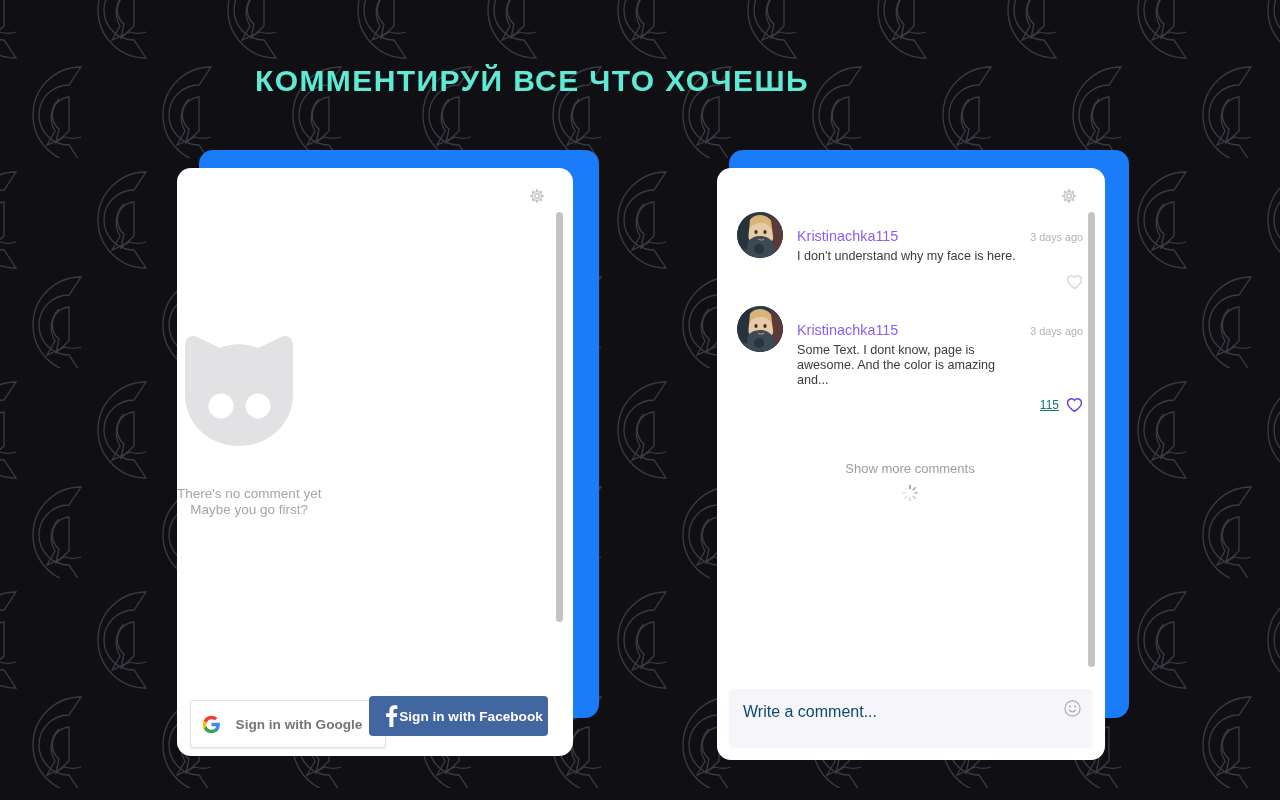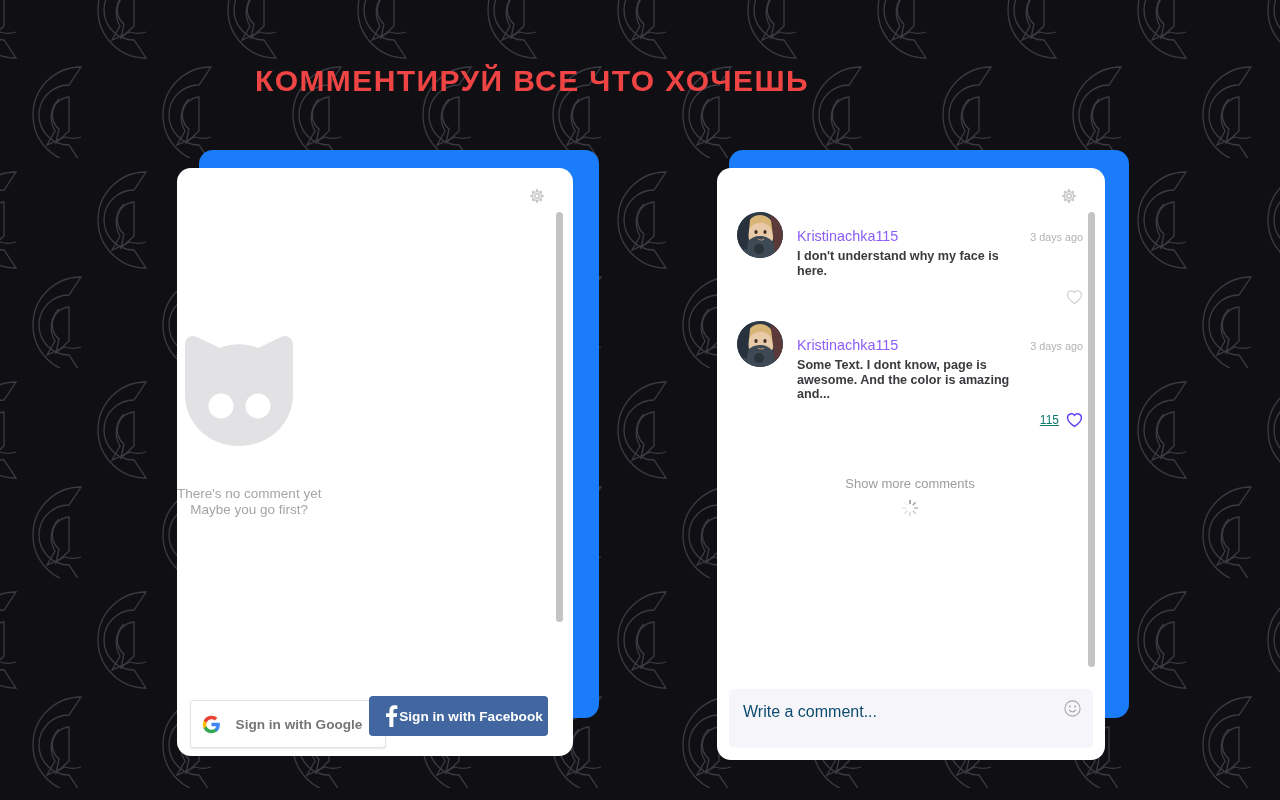--- a/index.html
+++ b/index.html
@@ -27,21 +27,21 @@
     pointer-events: none;
   }
 
   
   .headline {
     position: absolute;
     top: 64px;
     left: 0;
     width: 1064px;
     text-align: center;
-    color: #ef4444;
+    color: #5eead4;
     font-size: 30px;
     font-weight: bold;
     letter-spacing: 1.4px;
     z-index: 5;
   }
 
   
   .card-stack {
     position: absolute;
     z-index: 4;
@@ -233,21 +233,20 @@
     font-size: 10.8px;
     white-space: nowrap;
     margin-left: 10px;
   }
   .comment-text {
     color: #3b3b3f;
     font-size: 12.6px;
     line-height: 1.18;
     margin-top: 5px;
     max-width: 222px;
-    font-weight: bold;
   }
   .comment-actions {
     margin-top: 10px;
     display: flex;
     align-items: center;
     justify-content: flex-end;
     gap: 7px;
     height: 16px;
   }
   .like-count {

